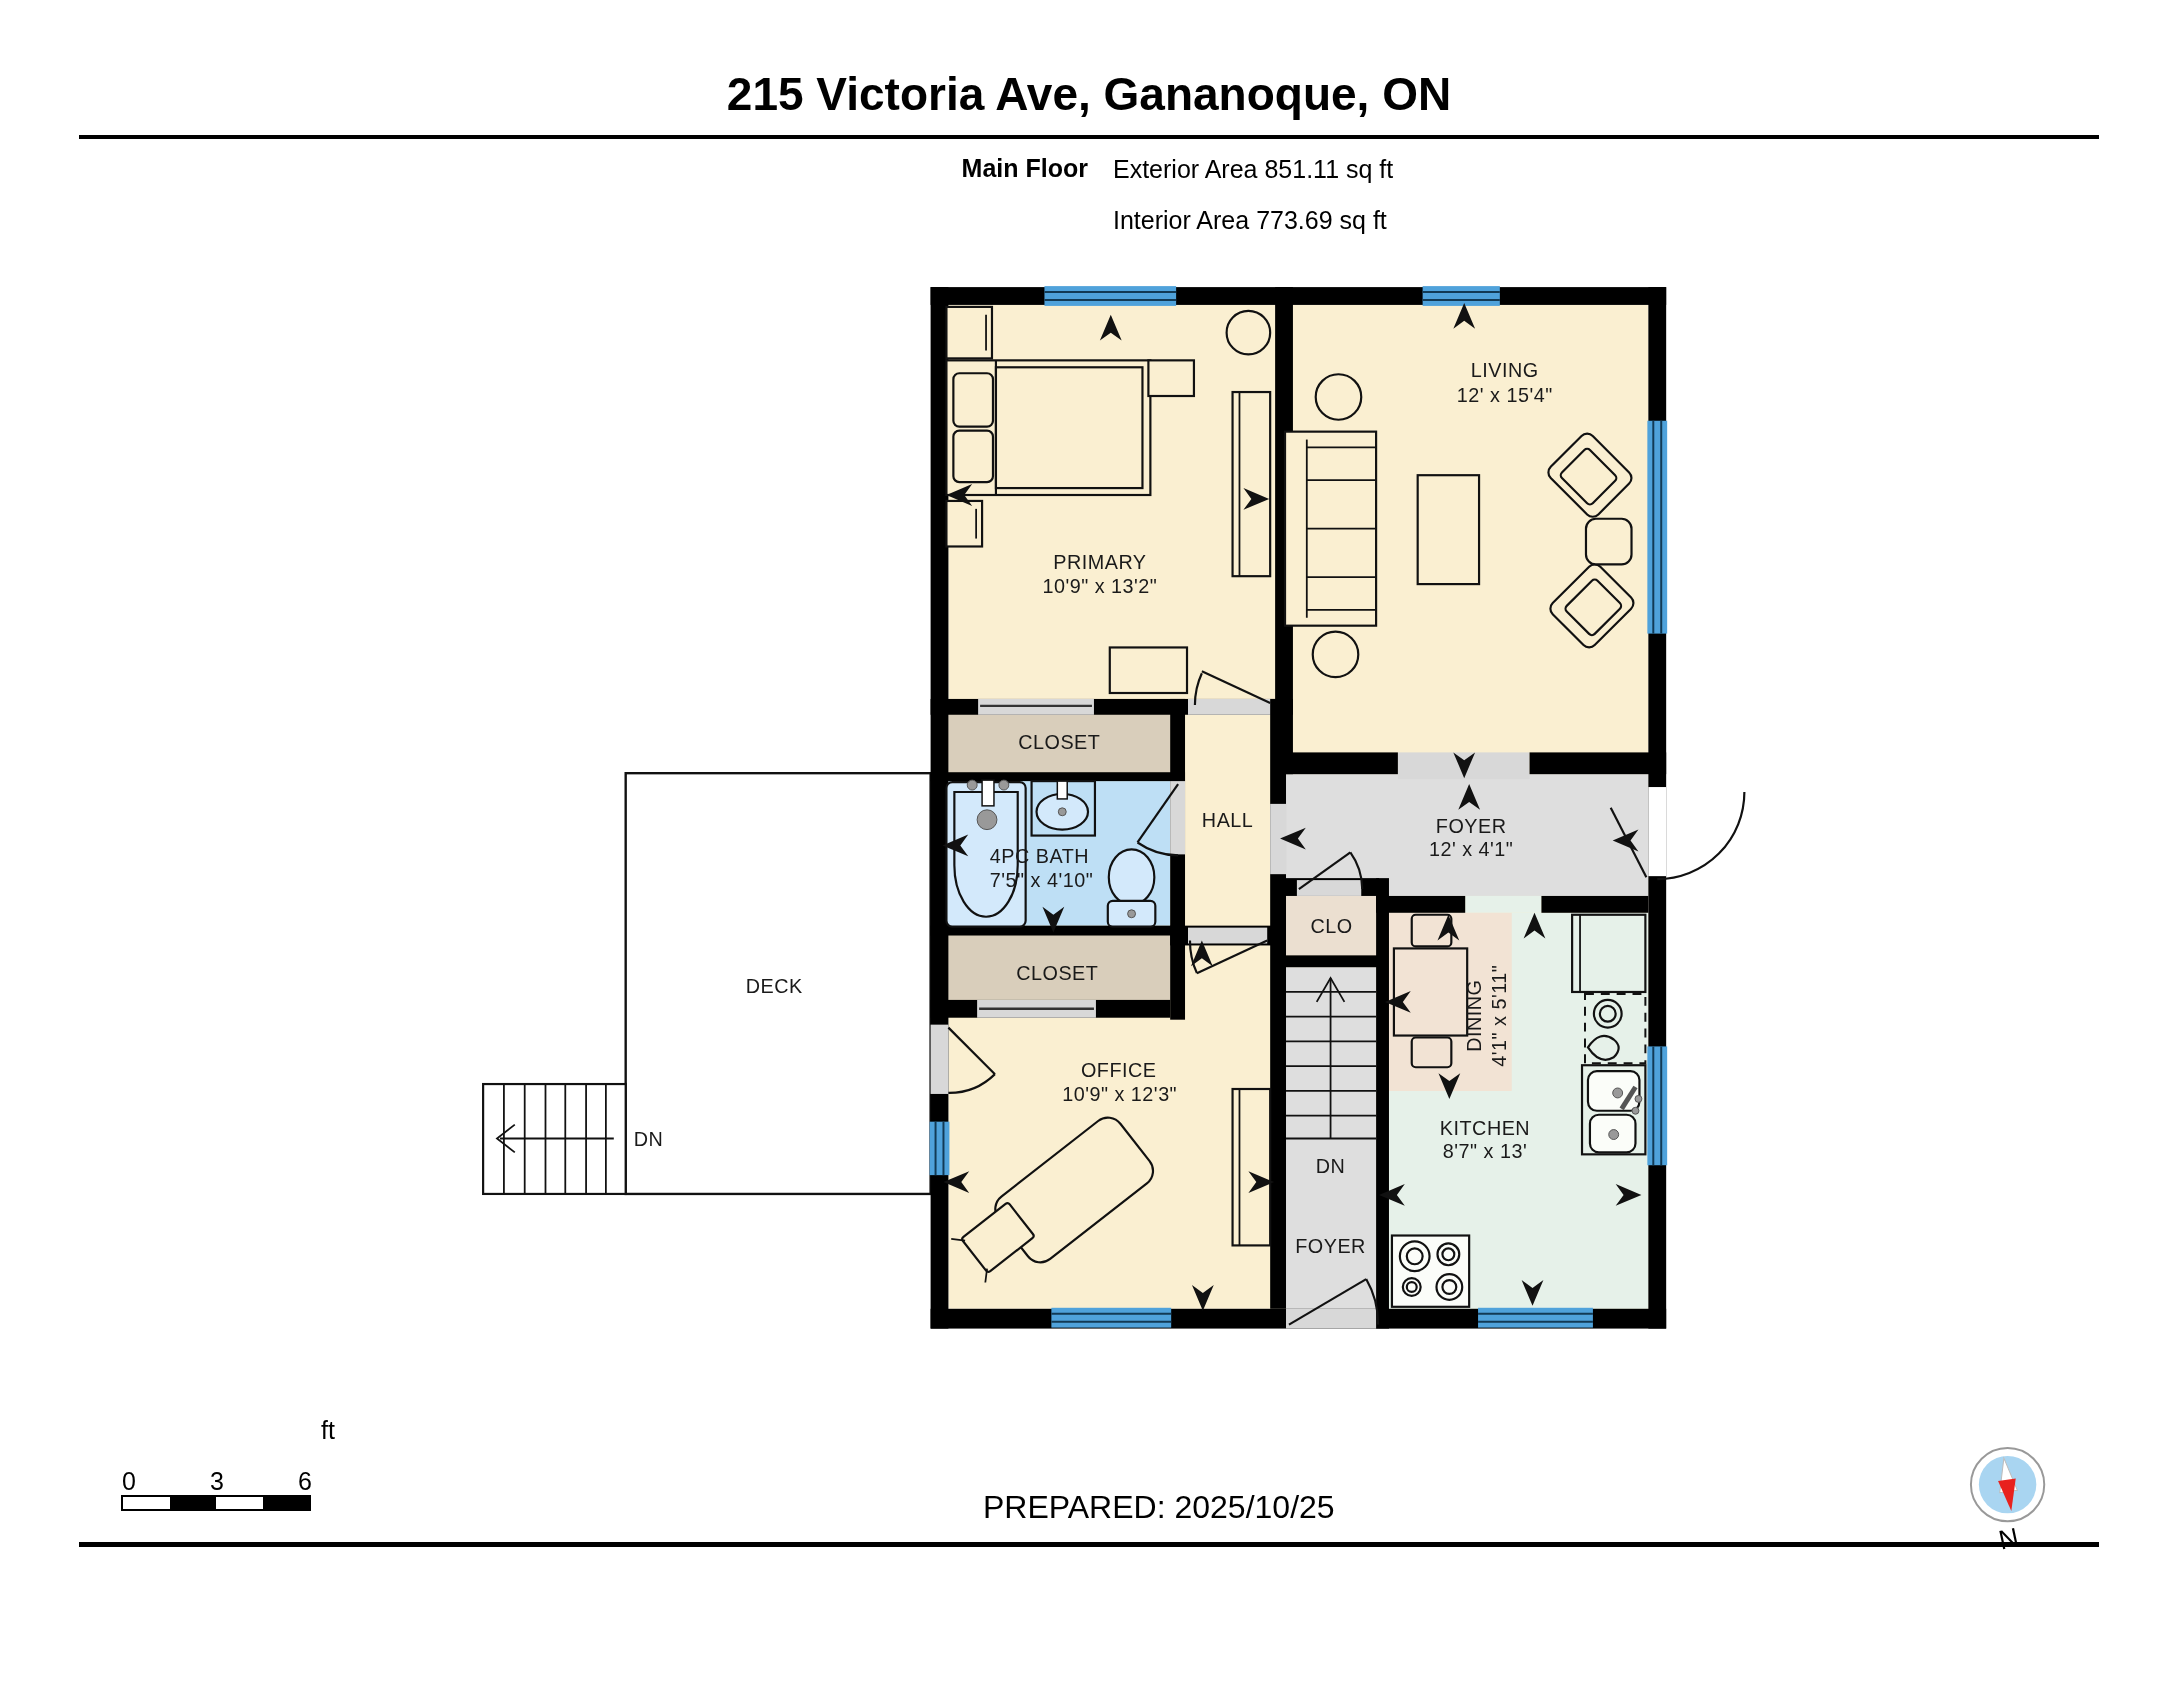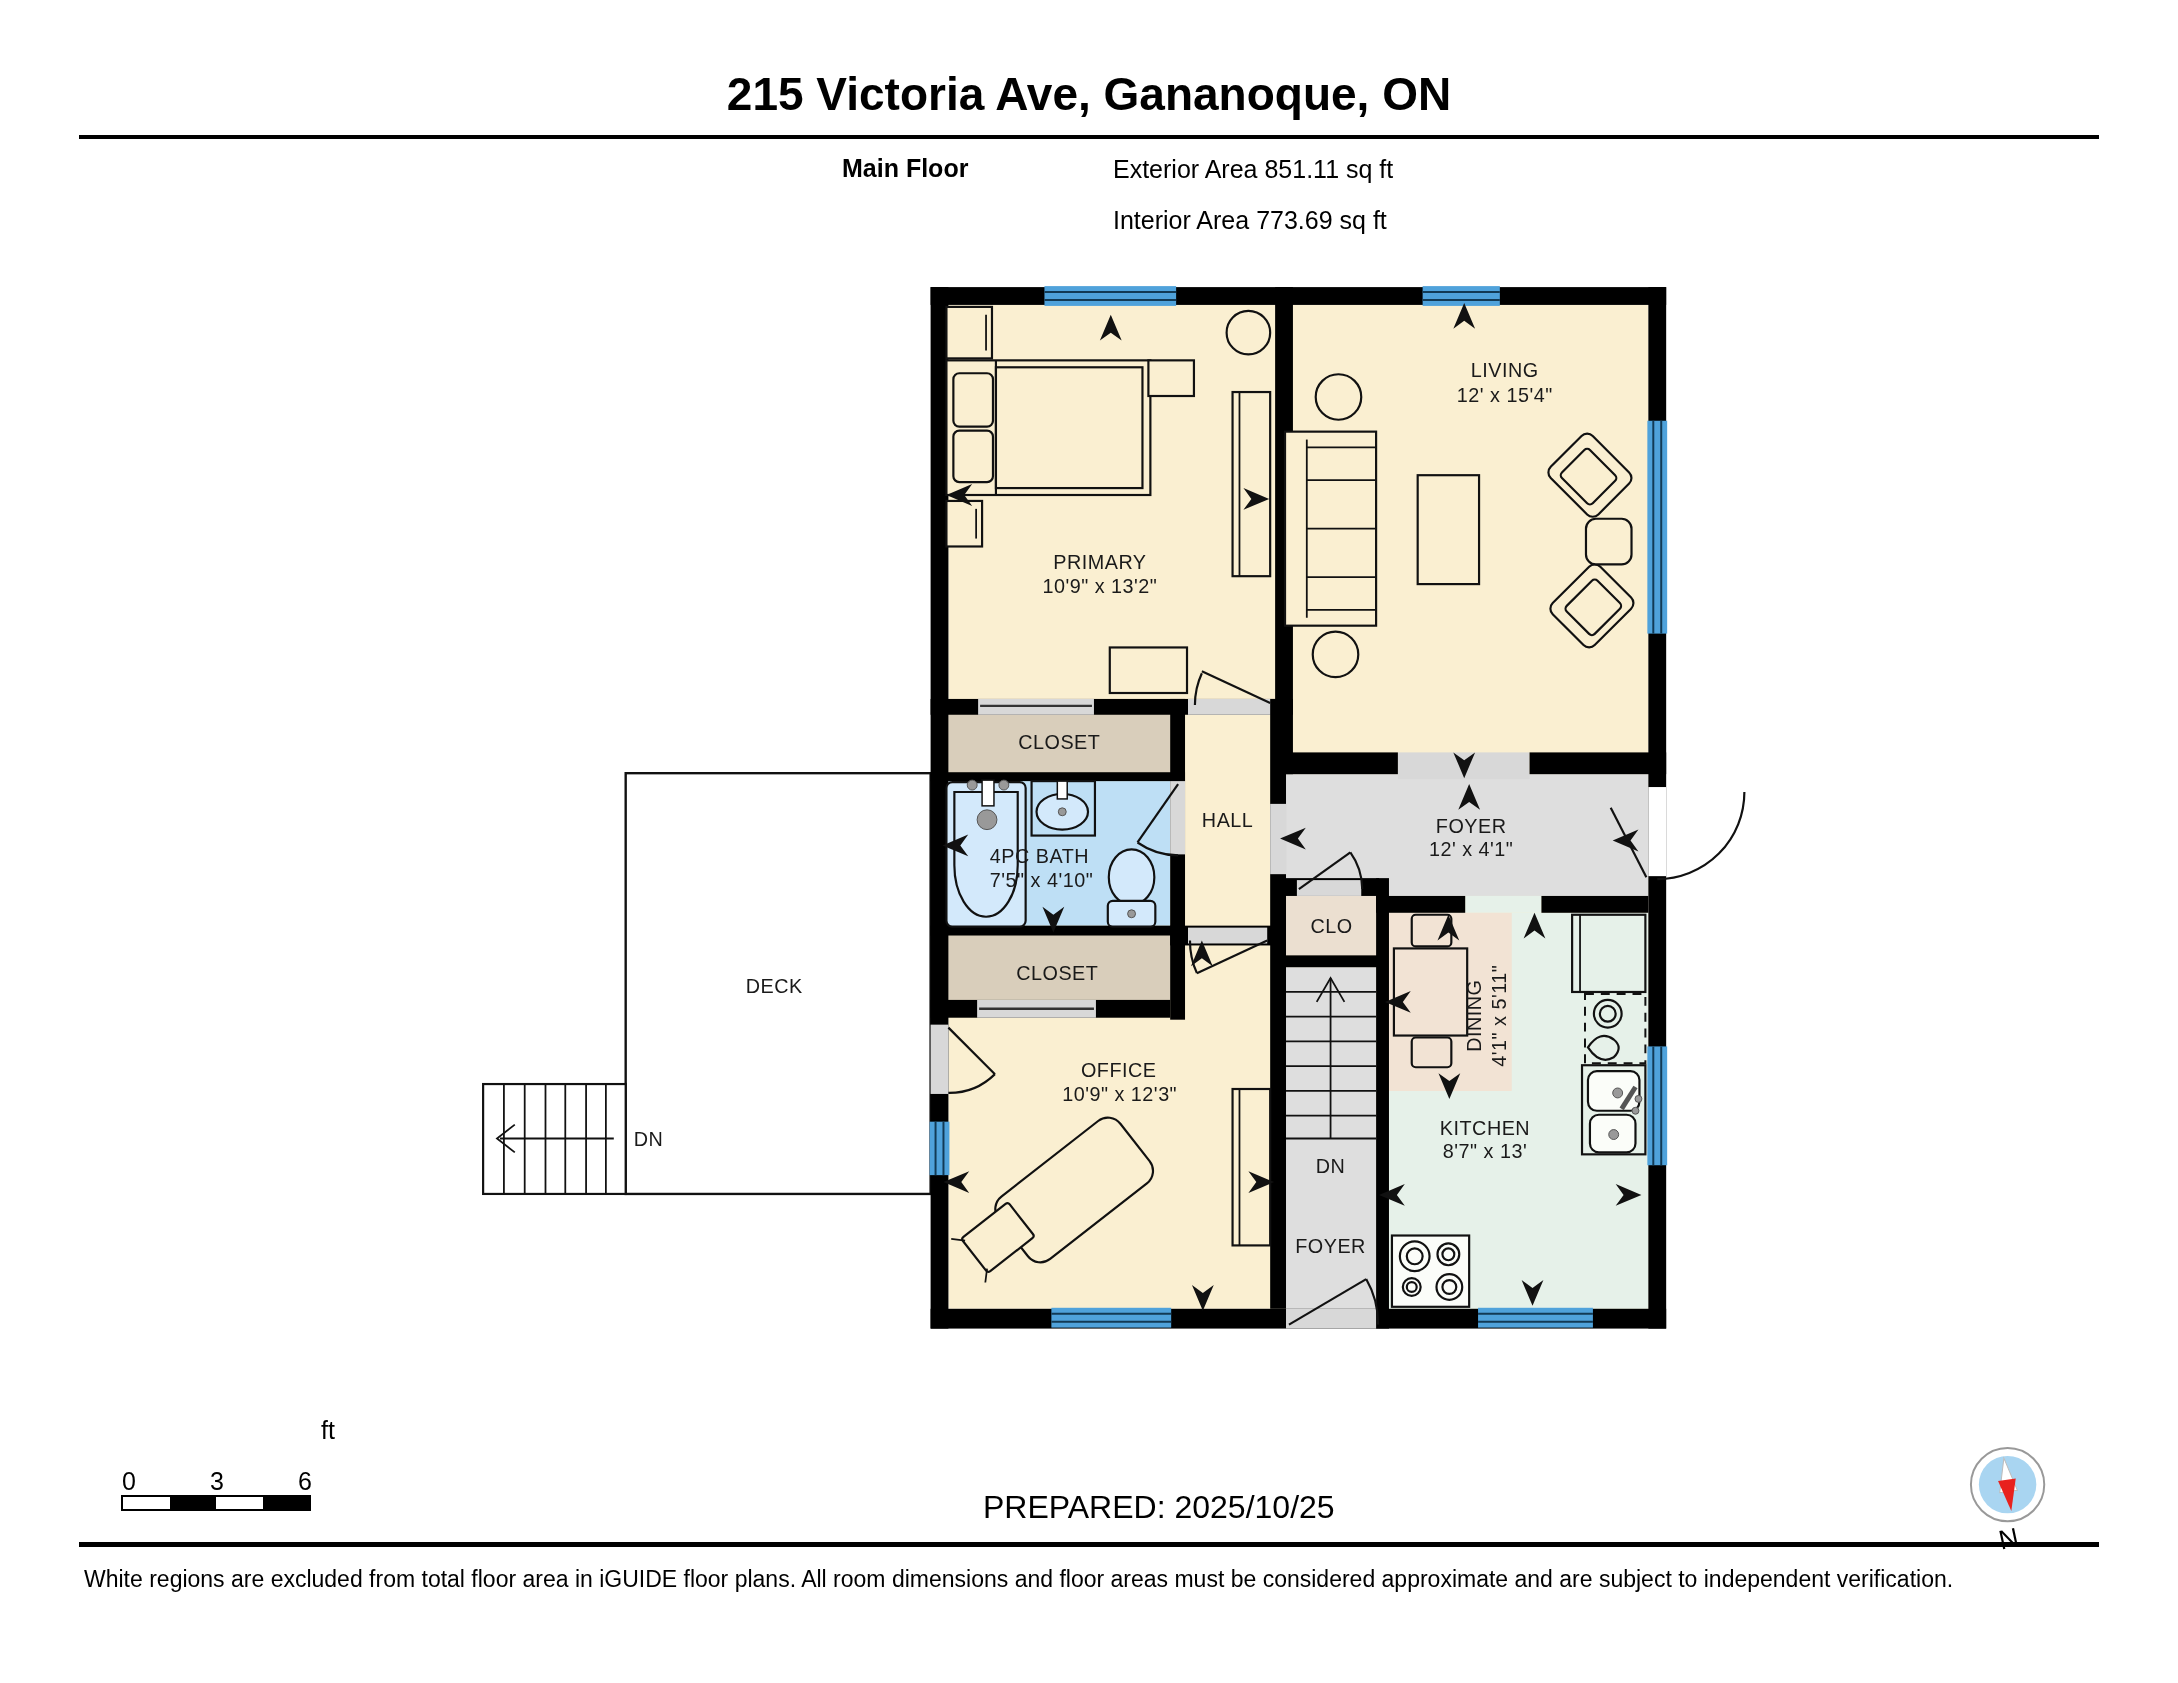--- a/index.html
+++ b/index.html
@@ -2,21 +2,21 @@
 <html><head>
 <meta charset="utf-8">
 <style>
   html,body{margin:0;padding:0;background:#fff;}
   #page{position:relative;width:2178px;height:1683px;background:#ffffff;overflow:hidden;
         font-family:"Liberation Sans",sans-serif;color:#000;}
   .abs{position:absolute;}
   
   .title{top:67px;left:0;width:2178px;text-align:center;font-size:46px;font-weight:bold;letter-spacing:0px;}
   .rule{left:79px;width:2020px;height:4px;background:#000;}
-  .floorlbl{top:154px;left:842px;width:246px;font-size:25px;font-weight:bold;}
+  .floorlbl{top:154px;left:842px;width:246px;text-align:right;font-size:25px;font-weight:bold;}
   .areal{left:1113px;font-size:25px;}
   
   .tick{top:1467px;width:40px;text-align:center;font-size:25px;}
   .sbar{top:1495px;left:121px;width:186px;height:12px;border:2px solid #000;display:flex;}
   .sbar i{flex:1;display:block;background:#fff;}
   .sbar i.b{background:#000;}
   .unit{top:1416px;left:321px;font-size:25px;}
   .prepared{top:1489px;left:983px;font-size:32px;}
   .bline{top:1542px;left:79px;width:2020px;height:5px;background:#000;}
   .disclaimer{top:1566px;left:84px;width:1881px;font-size:23px;}
@@ -374,16 +374,15 @@
       <circle cx="45" cy="42" r="29" fill="#A9D5F1"></circle>
       <g transform="translate(45,42) rotate(-8)">
         <polygon points="0,-27 9,7 -9,7" fill="#fff" stroke="#bbb" stroke-width="1"></polygon>
         <polygon points="0,27 9,-5 -9,-5" fill="#E8211D"></polygon>
       </g>
     </svg>
     <div class="compass-n">N</div>
   </div>
 
   <div class="abs bline"></div>
-  <div class="abs disclaimer">White regions are excluded from total floor area in iGUIDE floor plans. All room dimensions and floor areas must be considered approximate and are subject to independent verification.</div>
 
 </div>
 
 
 </body></html>

